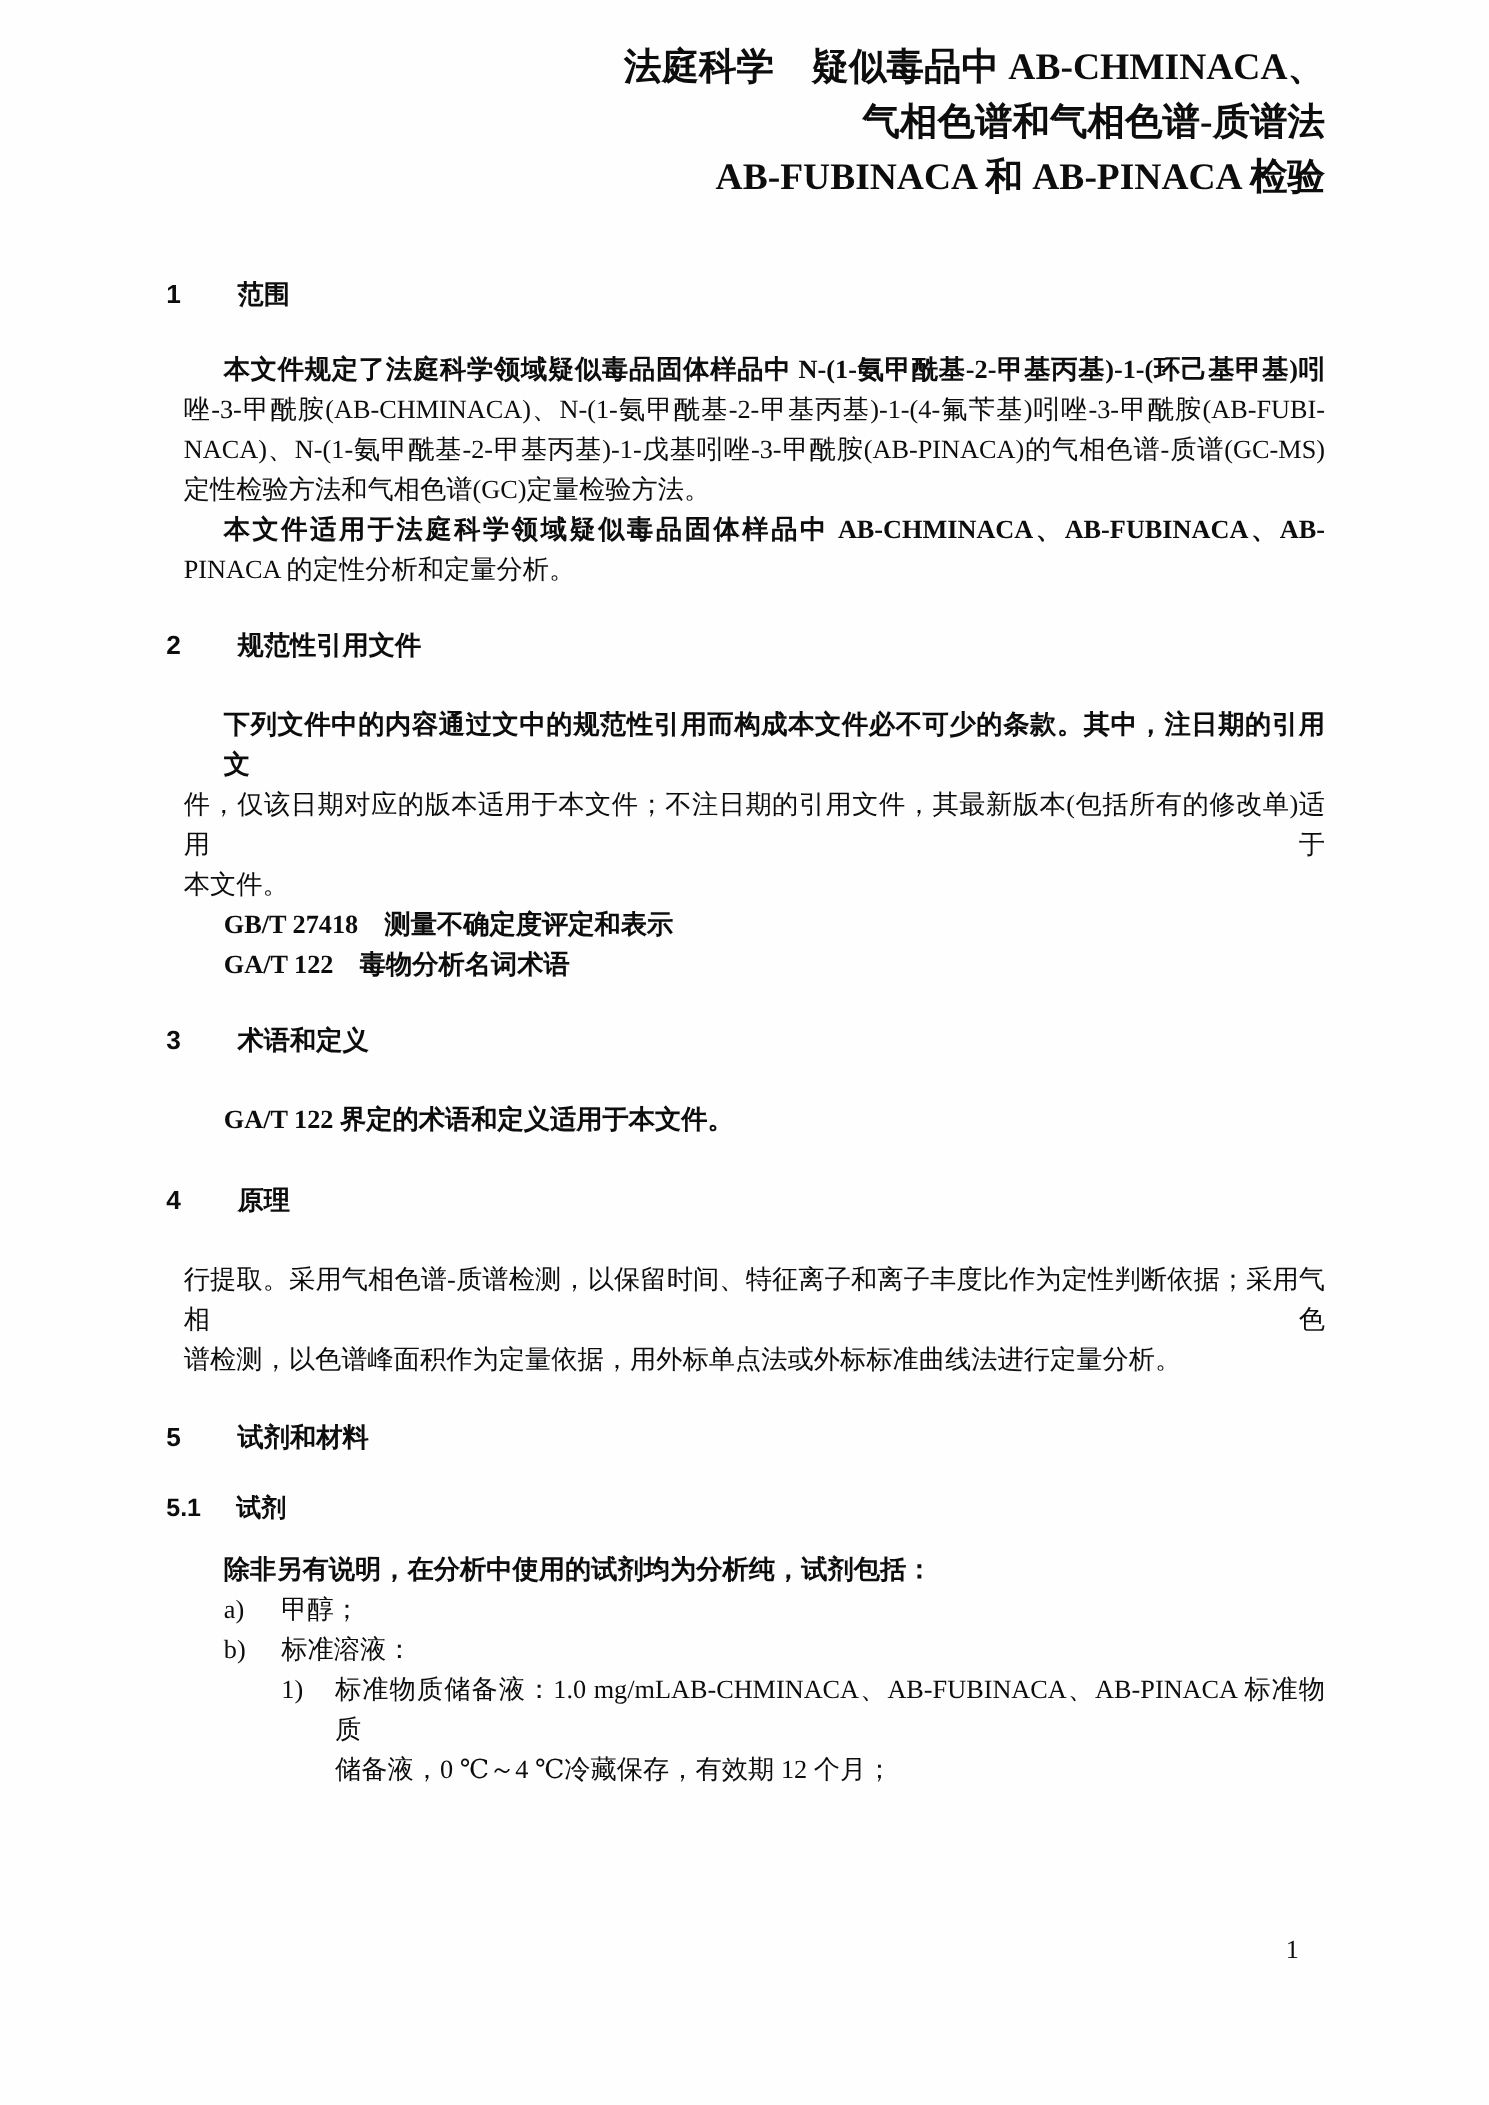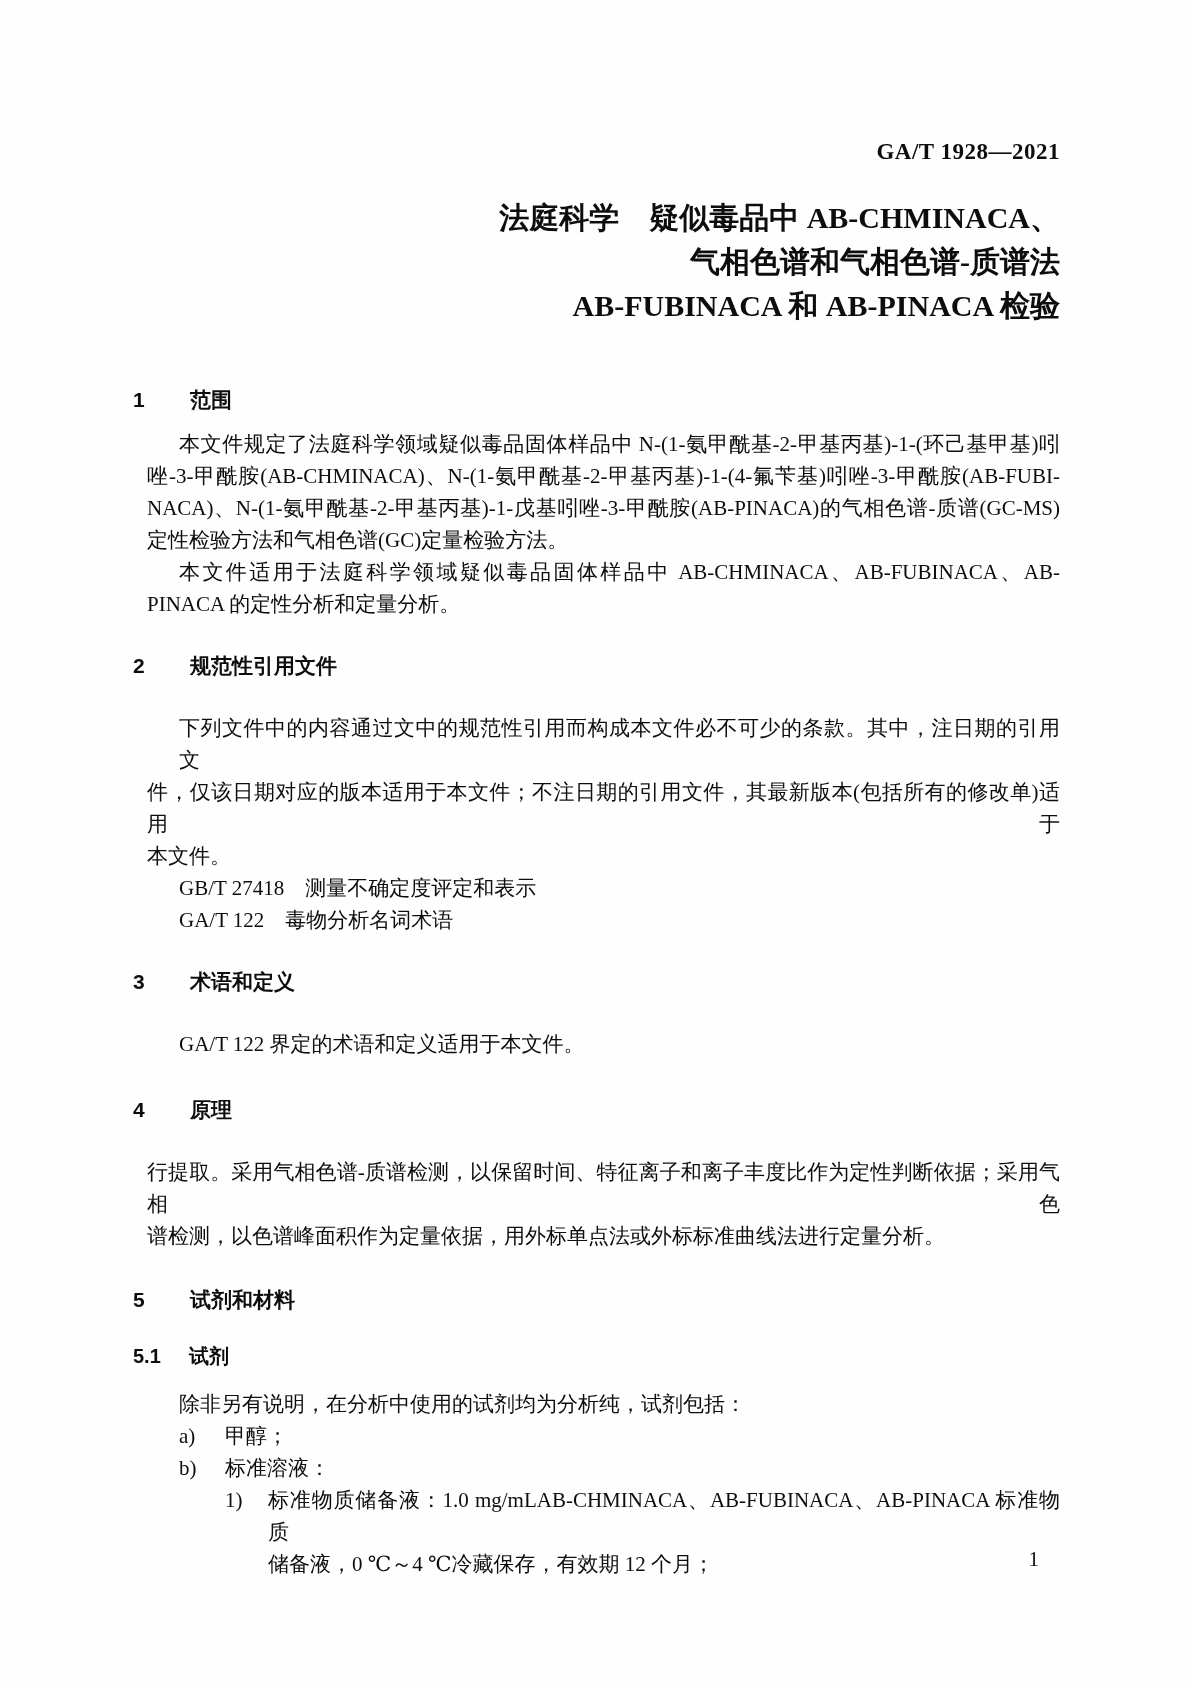--- a/index.html
+++ b/index.html
@@ -43,21 +43,21 @@
     font-weight: bold;
     font-size: 21px;
     line-height: 32px;
     margin: 30px 0;
   }
   .section-heading .h-num {
     display: inline-block;
     min-width: 24px;
     margin-right: 33px;
   }
-  #sec-1 > .section-heading { margin-top: 56px; margin-bottom: 12px; }
+  #sec-1 > .section-heading { margin-top: 56px; margin-bottom: 27px; }
   #sec-2 > .section-heading { margin-top: 30px; margin-bottom: 30px; }
   #sec-3 > .section-heading { margin-top: 30px; margin-bottom: 30px; }
   #sec-4 > .section-heading { margin-top: 34px; margin-bottom: 30px; }
   #sec-5 > .section-heading { margin-top: 32px; margin-bottom: 0; }
   .subsection .section-heading {
     font-size: 20px;
     line-height: 30px;
     margin-top: 25px;
     margin-bottom: 17px;
   }
@@ -69,41 +69,40 @@
   .bline {
     font-size: 21px;
     line-height: 32px;
     white-space: normal;
     padding-left: 14px;
   }
   .just {
     text-align: justify;
     text-align-last: justify;
   }
-  .ind2 { padding-left: 46px; }
+  .ind2 { padding-left: 46px; font-weight: bold; }
   .list { margin: 0; }
   .li-l1 { position: relative; padding-left: 92px; }
   .li-l1 > .lbl { position: absolute; left: 46px; }
   .li-l2 { position: relative; padding-left: 135px; }
   .li-l2 > .lbl { position: absolute; left: 92px; }
   .cont-l2 { padding-left: 135px; }
   .page-number {
     position: absolute;
     top: 1546px;
     right: 152px;
     font-size: 21px;
     line-height: 26px;
   }
 </style>
 </head>
 <body>
 
 <div class="page">
   <div class="content">
-    <div class="doc-code">GA/T 1928—2021</div>
     <div class="title-block">
       <div>法庭科学　疑似毒品中 AB-CHMINACA、</div>
       <div>气相色谱和气相色谱-质谱法</div>
       <div>AB-FUBINACA 和 AB-PINACA 检验</div>
     </div>
     <main>
         <section id="sec-1">
           <h2 class="section-heading"><span class="h-num">1</span><span class="h-text">范围</span></h2>
           <div class="para">
             <div class="bline just ind2">本文件规定了法庭科学领域疑似毒品固体样品中 N-(1-氨甲酰基-2-甲基丙基)-1-(环己基甲基)吲</div>

